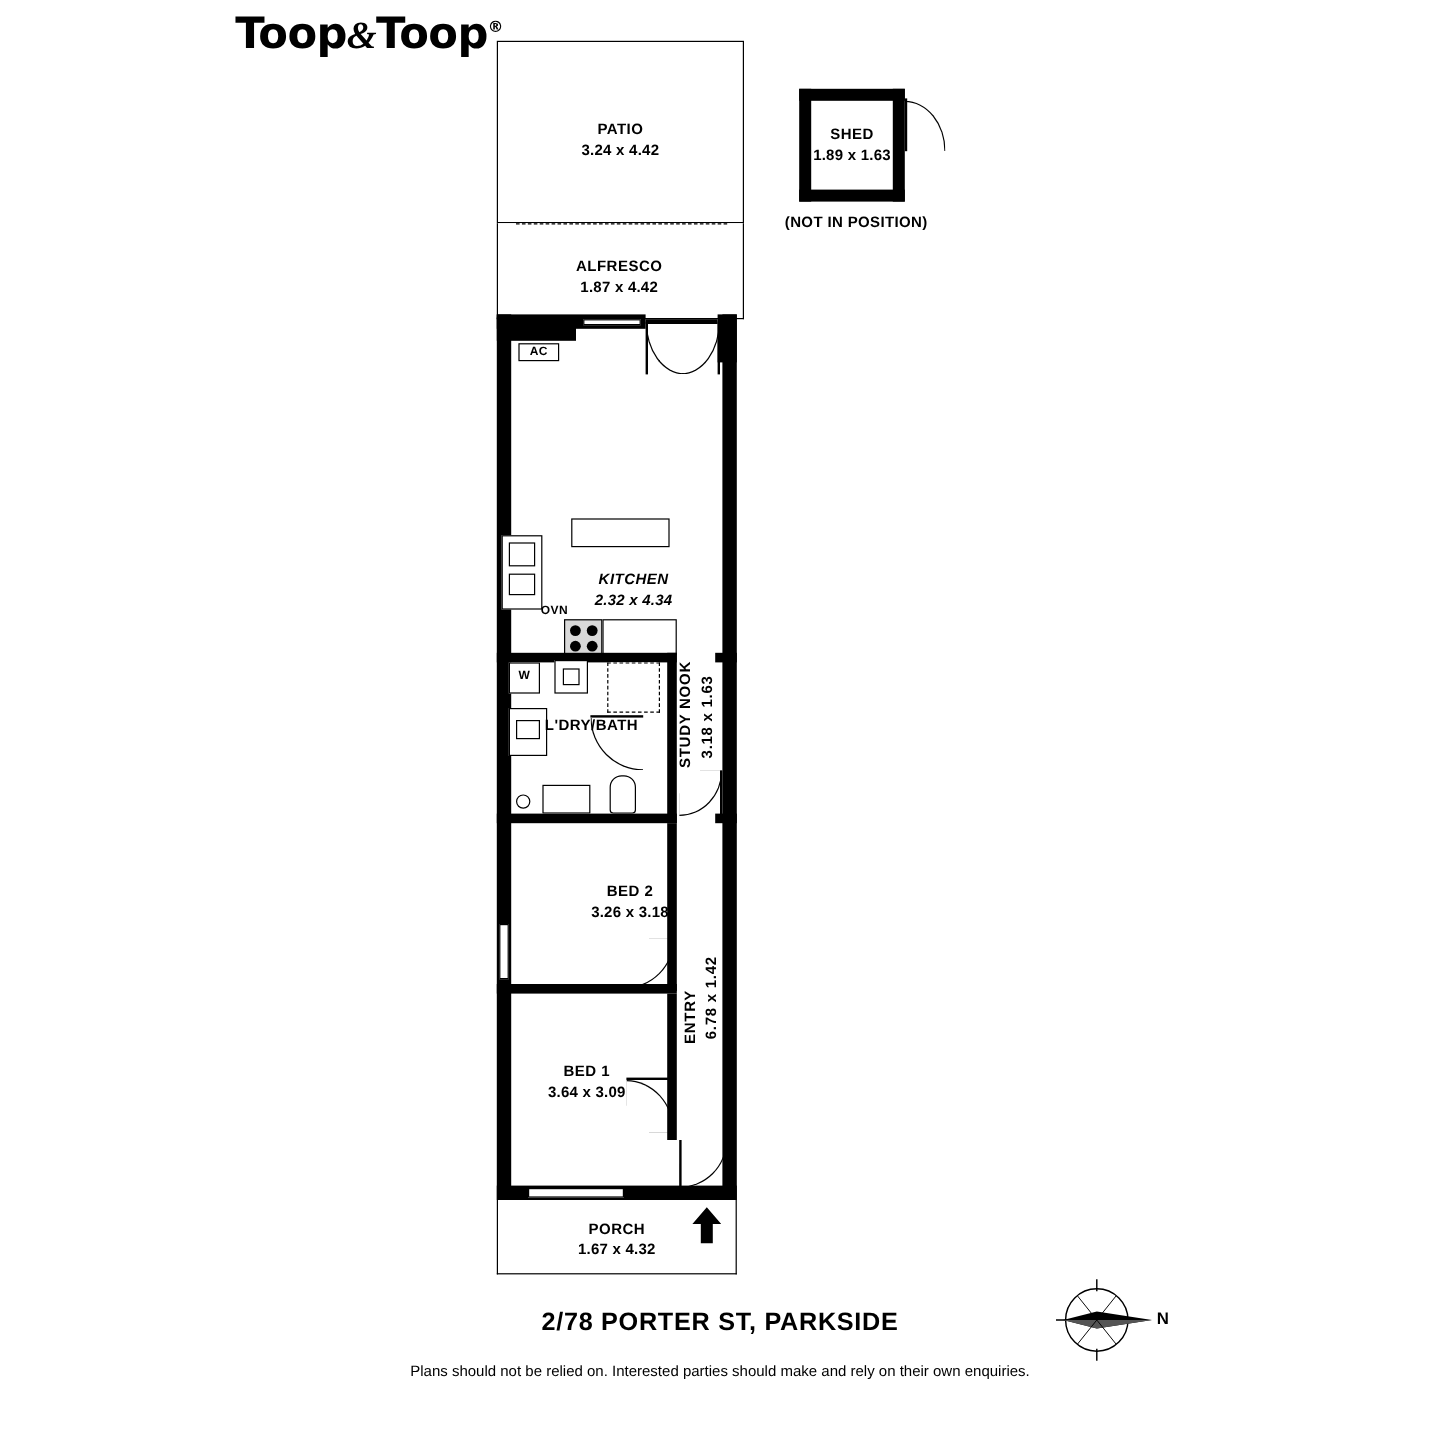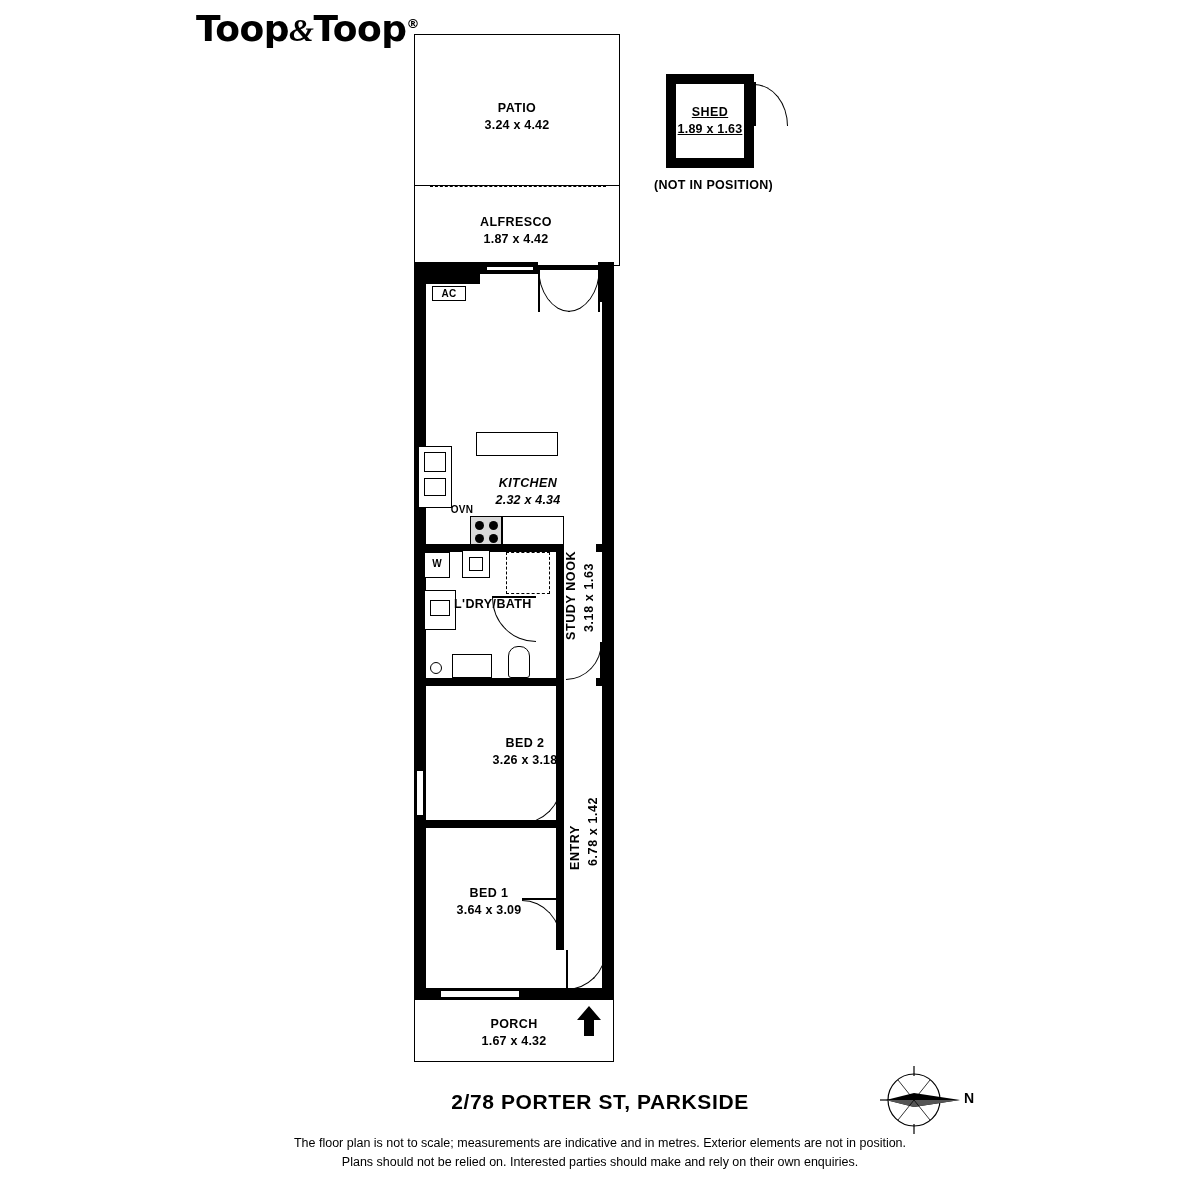--- a/index.html
+++ b/index.html
@@ -155,21 +155,21 @@
     <div class="dim">1.87 x 4.42</div>
   </div>
 
   <div class="wall" style="left:666px; top:74px; width:10px; height:94px;"></div>
   <div class="wall" style="left:744px; top:74px; width:10px; height:94px;"></div>
   <div class="wall" style="left:666px; top:74px; width:88px; height:10px;"></div>
   <div class="wall" style="left:666px; top:158px; width:88px; height:10px;"></div>
   <div class="arc" style="left:754px; top:84px; width:34px; height:42px; border-left:none; border-bottom:none; border-radius:0 100% 0 0;"></div>
   <div class="thin" style="left:754px; top:82px; width:2px; height:44px;"></div>
 
-  <div class="lbl" style="left:648px; top:104px; width:124px;text-decoration:underline;">
+  <div class="lbl" style="left:648px; top:104px; width:124px;">
     <div>SHED</div>
     <div class="dim">1.89 x 1.63</div>
   </div>
   <div class="notinposition" style="left:654px; top:178px;">(NOT IN POSITION)</div>
 
   <div class="wall" style="left:414px; top:262px; width:12px; height:738px;"></div>
 
   <div class="wall" style="left:602px; top:262px; width:12px; height:738px;"></div>
 
   <div class="wall" style="left:414px; top:262px; width:124px; height:12px;"></div>
@@ -288,21 +288,20 @@
     <div>PORCH</div>
     <div class="dim">1.67 x 4.32</div>
   </div>
 
   <svg class="north-arrow" style="left:574px; top:1004px;" width="30" height="34" viewBox="0 0 30 34">
     <polygon points="15,2 27,16 20,16 20,32 10,32 10,16 3,16" fill="#000"></polygon>
   </svg>
 
   <div class="title">2/78 PORTER ST, PARKSIDE</div>
   <div class="disclaimer">
-    <div>The floor plan is not to scale; measurements are indicative and in metres. Exterior elements are not in position.</div>
     <div>Plans should not be relied on. Interested parties should make and rely on their own enquiries.</div>
   </div>
 
   <div class="compass">
     <svg width="110" height="76" viewBox="0 0 110 76">
       <circle cx="42" cy="38" r="26" fill="none" stroke="#000" stroke-width="1.2"></circle>
       <line x1="42" y1="4" x2="42" y2="14" stroke="#000" stroke-width="1.2"></line>
       <line x1="42" y1="62" x2="42" y2="72" stroke="#000" stroke-width="1.2"></line>
       <line x1="8" y1="38" x2="18" y2="38" stroke="#000" stroke-width="1.2"></line>
       <line x1="66" y1="38" x2="76" y2="38" stroke="#000" stroke-width="1.2"></line>

